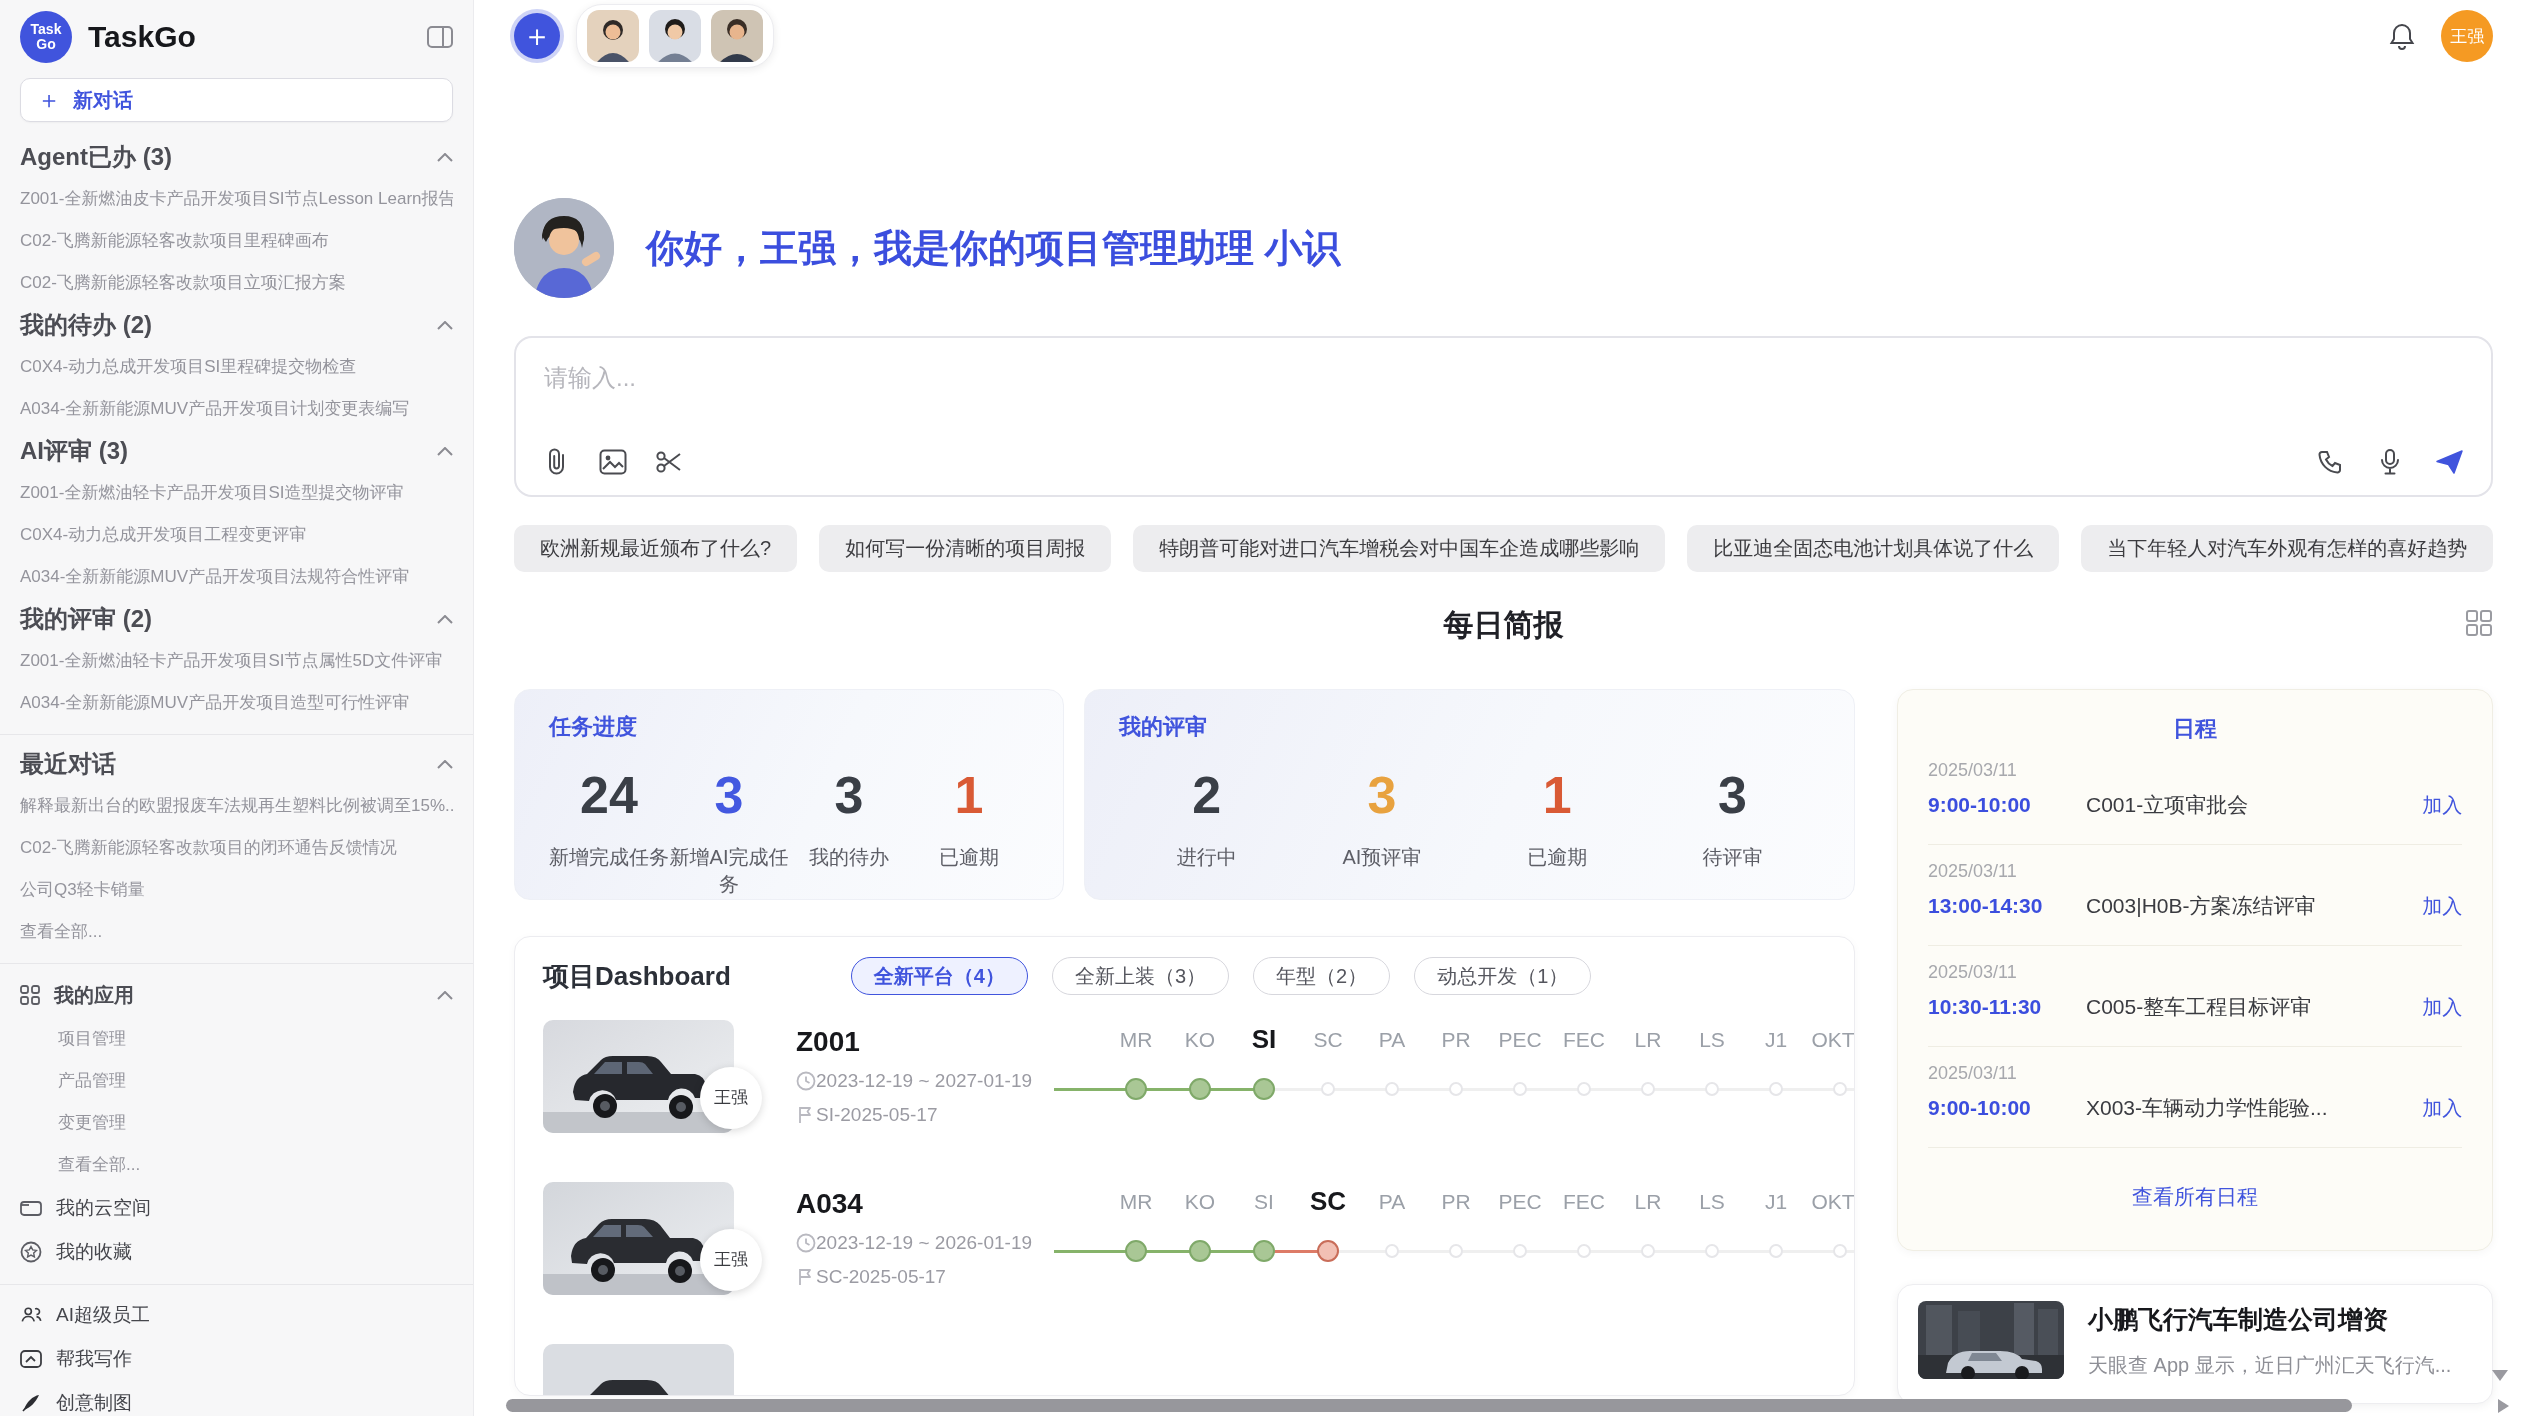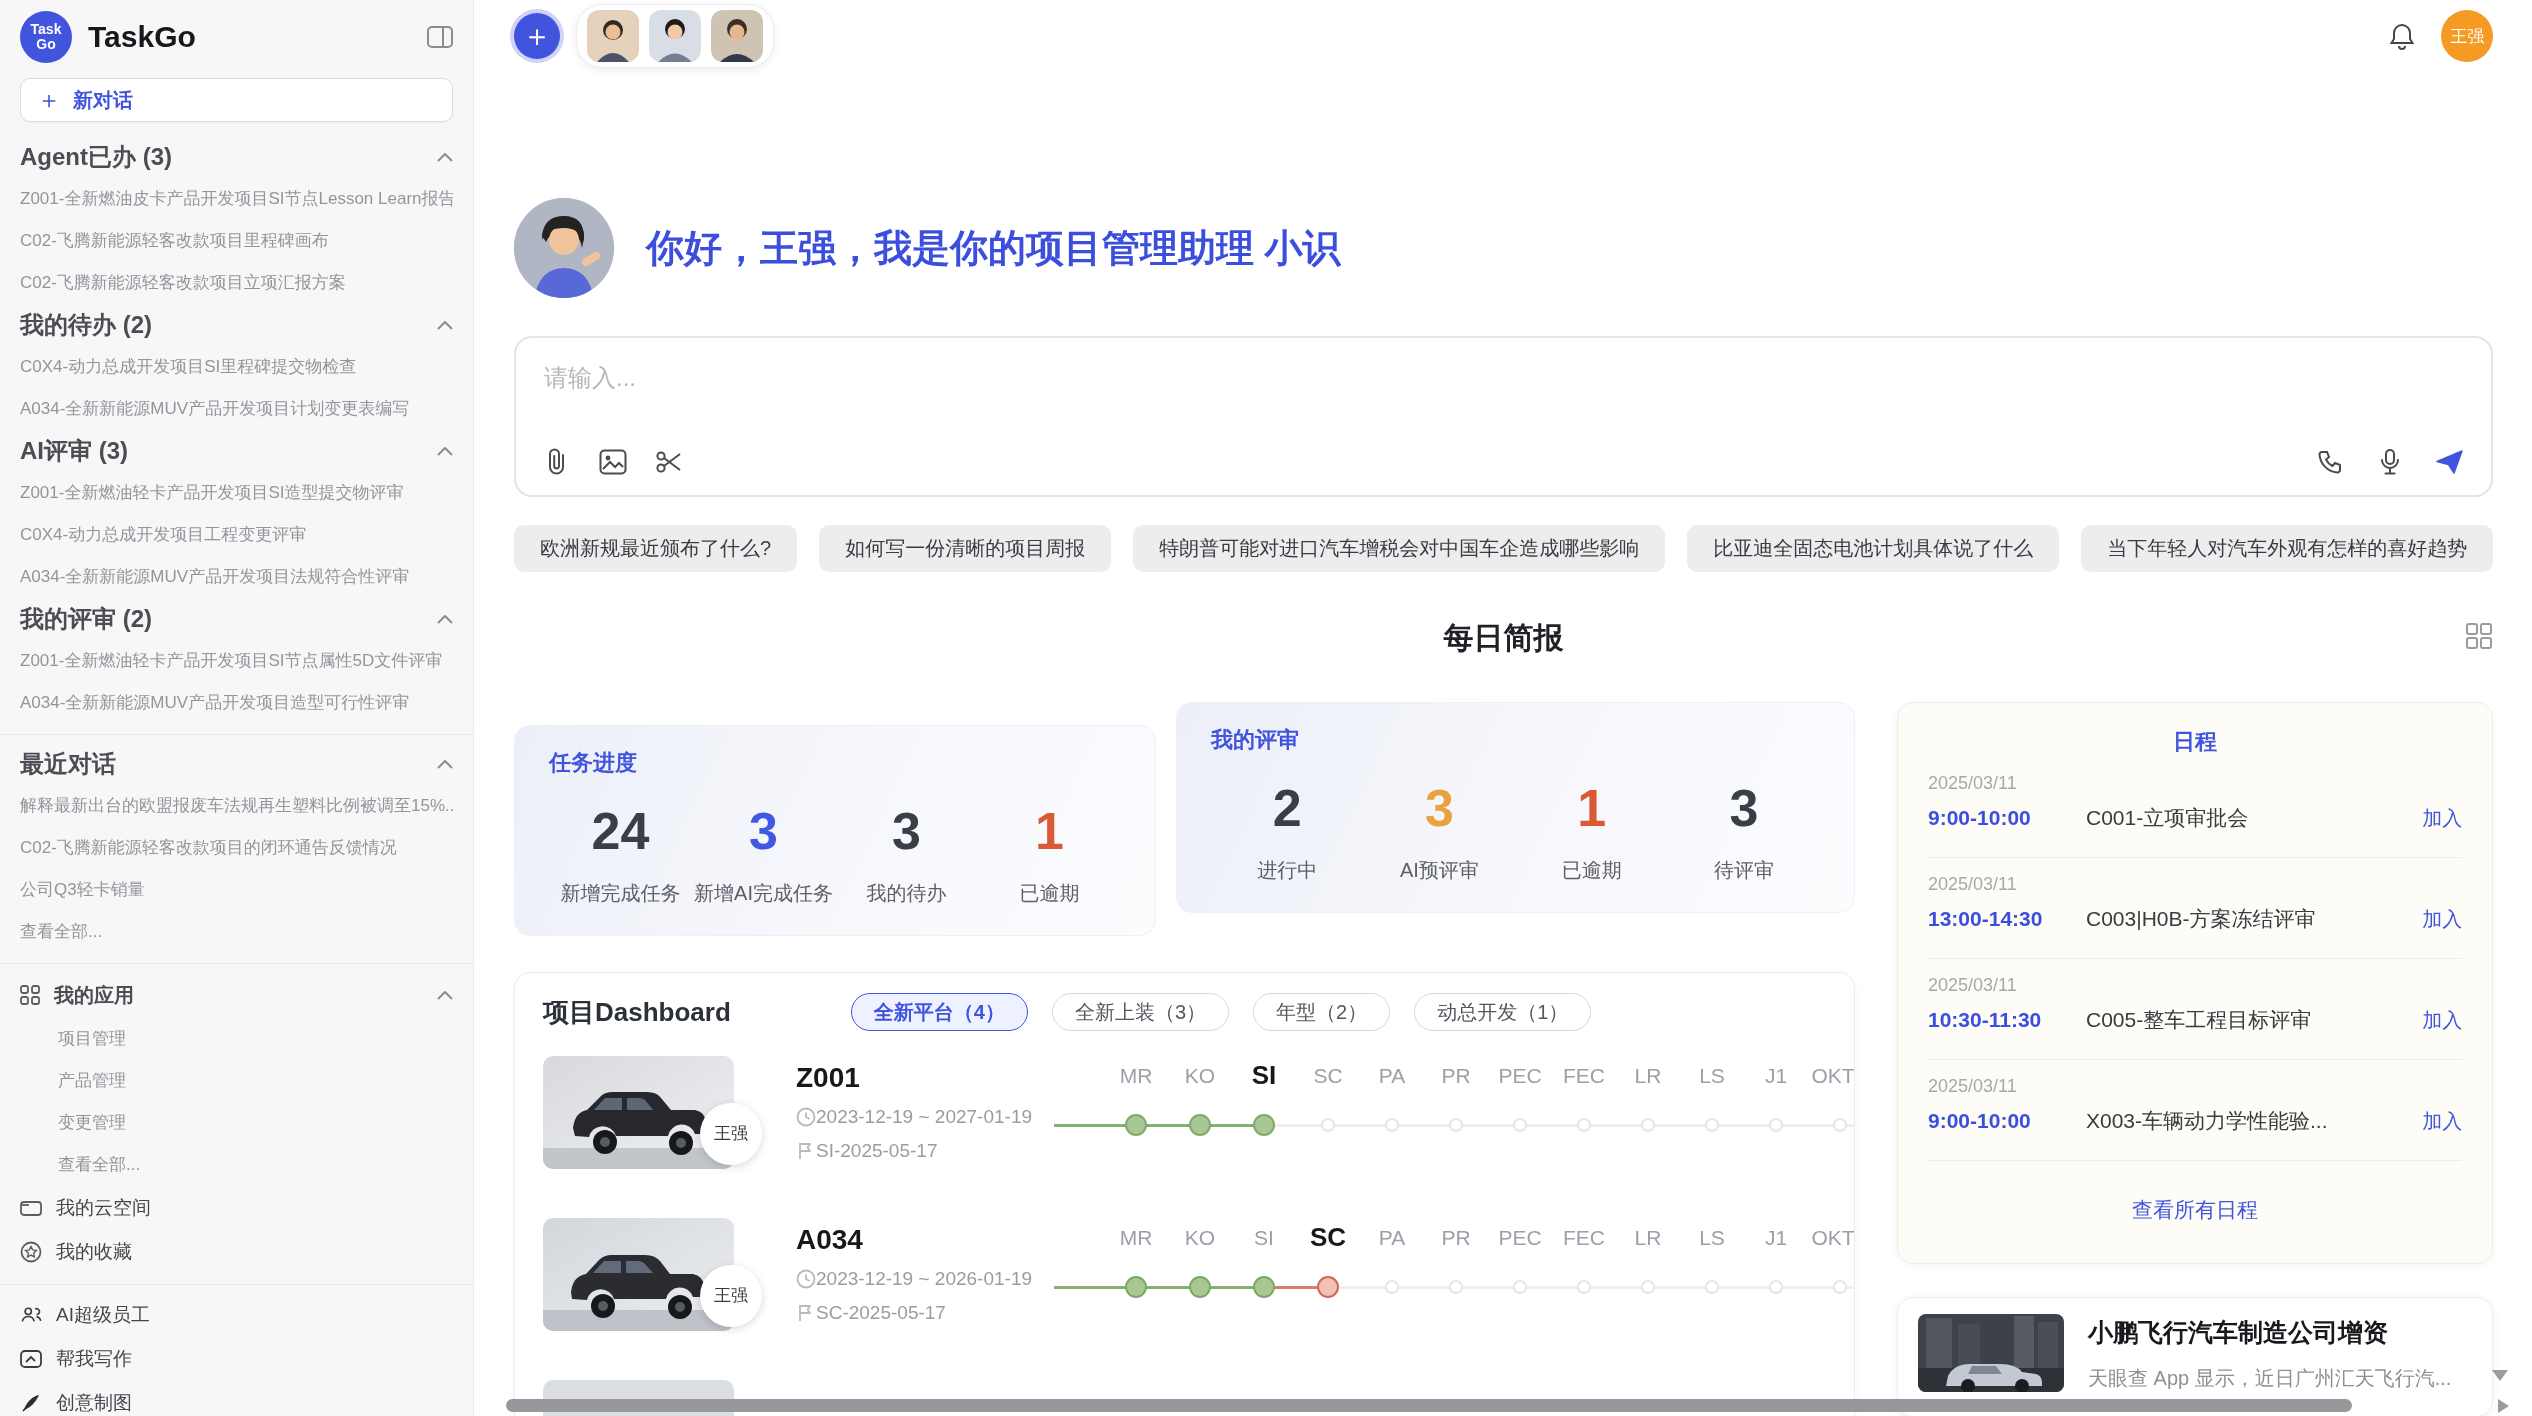--- a/index.html
+++ b/index.html
@@ -58,33 +58,33 @@
     position:relative; padding:24px 28px; }
   .composer .ph { font-size:24px; color:#b6b6bc; }
   .comp-icons-left { position:absolute; left:24px; bottom:16px; display:flex; gap:22px; }
   .comp-icons-right { position:absolute; right:24px; bottom:16px; display:flex; gap:26px; align-items:center; }
   .cicon { width:34px; height:34px; display:flex; align-items:center; justify-content:center; cursor:pointer; }
 
   .chips { margin-top:28px; display:flex; gap:22px; }
   .chip { height:47px; background:#ededef; border-radius:10px; display:flex; align-items:center;
     padding:0 26px; font-size:20px; color:#3c3c40; white-space:nowrap; cursor:pointer; }
 
-  .briefing-row { margin-top:46px; position:relative; height:40px; }
+  .briefing-row { margin-top:33px; position:relative; height:40px; }
   .briefing-title { text-align:center; font-size:30px; font-weight:bold; color:#202127; }
   .grid-icon { position:absolute; right:0; top:4px; cursor:pointer; }
 
   .columns { margin-top:44px; display:flex; gap:42px; }
   .col-left { width:1341px; flex-shrink:0; }
   .col-right { flex:1; }
 
   .stats-row { display:flex; gap:20px; }
   .stat-card { height:211px; border-radius:16px; padding:22px 34px;
     background:linear-gradient(115deg,#edeff8 0%,#f6f8fc 55%,#fbfcfe 100%);
     border:1px solid #eef0f6; }
-  .stat-card.c1 { width:642px;margin-top:23px; }
+  .stat-card.c1 { width:550px; }
   .stat-card.c2 { flex:1; }
   .stat-title { font-size:22px; color:#4054dd; font-weight:600; }
   .stat-items { display:flex; margin-top:18px; }
   .stat-item { flex:1; text-align:center; }
   .stat-value { font-size:52px; font-weight:600; color:#3a3f47; line-height:70px; }
   .stat-label { margin-top:14px; font-size:20px; color:#5d5e66; }
 
   .dash-card { margin-top:36px; background:#fff; border:1px solid #ececf0; border-radius:16px;
     box-shadow:0 2px 10px rgba(0,0,0,.03); height:460px; overflow:hidden; padding:20px 28px 0 28px; }
   .dash-header { display:flex; align-items:center; }

